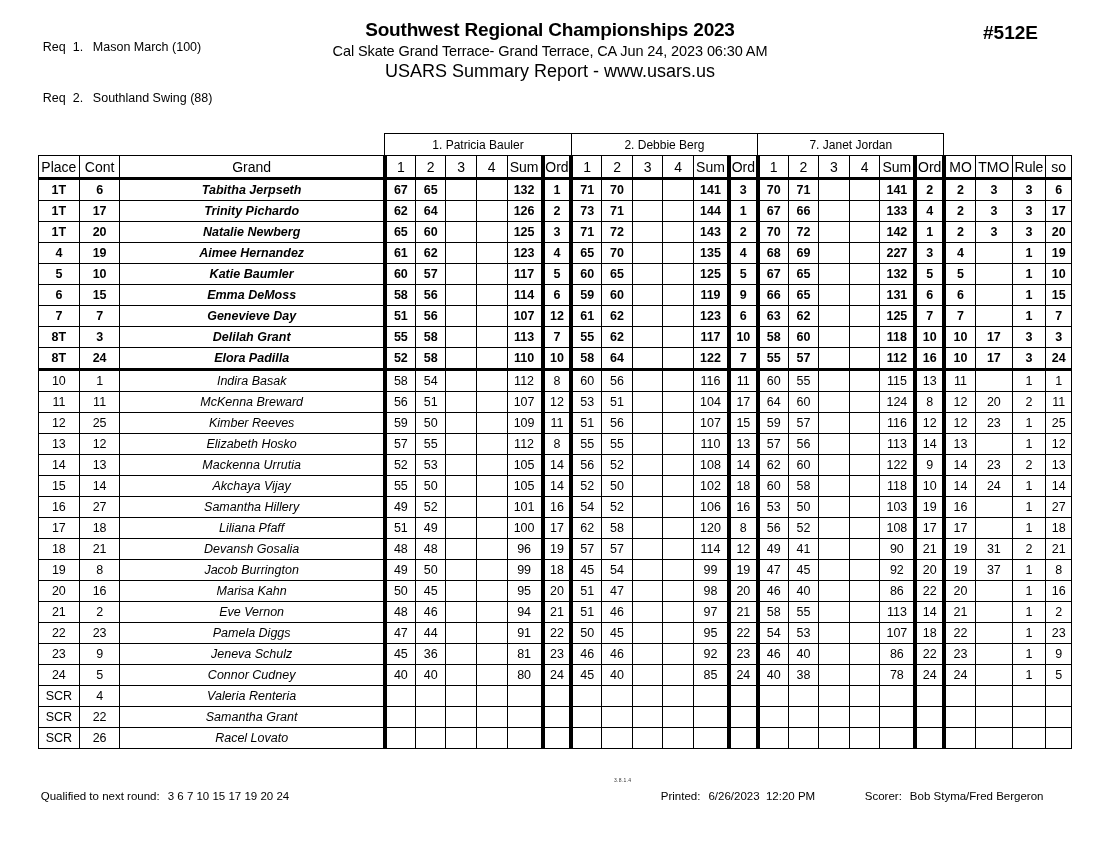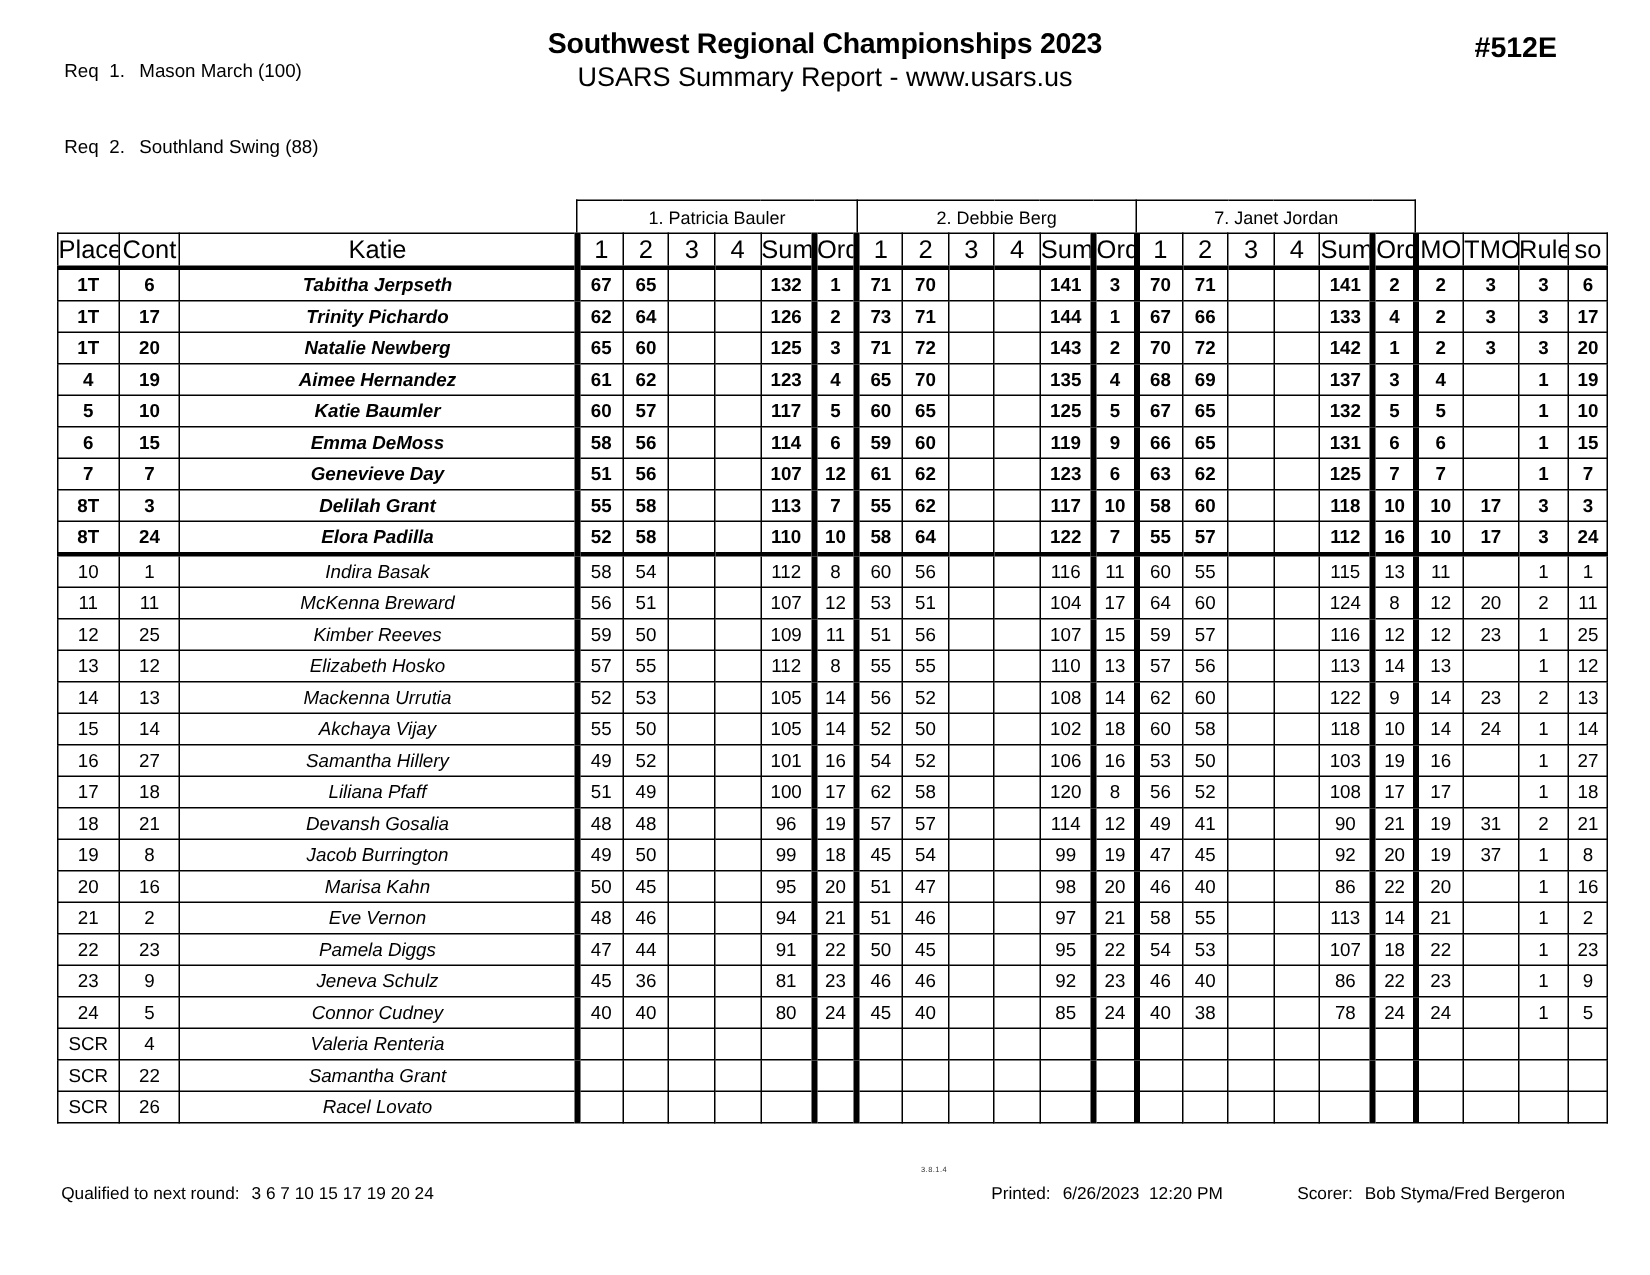--- a/index.html
+++ b/index.html
@@ -100,21 +100,21 @@
   }
   td.jb {
     border: 1px solid #000 !important;
     text-align: left;
     padding-left: 5px;
     font-size: 12px;
   }
   td.blank-top { border: none !important; }
 
   
-  tr.colhdr td { height: 21px; font-size: 17px; }
+  tr.colhdr td { height: 21px; font-size: 14px; }
 
   td.name-col { text-align: left; padding-left: 6px; font-style: italic; }
   td.hdr-name { text-align: left; padding-left: 6px; }
 
   
   .tl { border-left: 4px solid #000 !important; }
   .tr-b { border-right: 4px solid #000 !important; }
 
   tr.dbl-bottom td { border-bottom: 3px solid #000 !important; }
   tr.thick-top td { border-top: 3px solid #000 !important; }
@@ -167,20 +167,21 @@
     <div class="req-line">
       <span class="req-lbl">Req</span><span class="req-num">1.</span><span>Mason March (100)</span>
     </div>
     <div class="req-line">
       <span class="req-lbl">Req</span><span class="req-num">2.</span><span>Southland Swing (88)</span>
     </div>
   </div>
 
   <div id="title-block">
     <div id="event-title">Southwest Regional Championships 2023</div>
+    <div id="venue-line">Cal Skate Grand Terrace- Grand Terrace, CA  Jun 24, 2023  06:30 AM</div>
     <div id="report-line">USARS Summary Report - www.usars.us</div>
   </div>
 
   <div id="event-number">#512E</div>
 </div>
 
 <div id="sheet">
   <table class="grid">
     <colgroup>
       <col style="width:40px">
@@ -213,21 +214,21 @@
         <tr class="judge-row">
           <td class="blank-top" colspan="3"></td>
           <td class="jb tl" colspan="6">1.  Patricia Bauler</td>
           <td class="jb tl" colspan="6">2.  Debbie Berg</td>
           <td class="jb tl" colspan="6">7.  Janet Jordan</td>
           <td class="blank-top" colspan="4"></td>
         </tr>
         <tr class="colhdr">
           <td>Place</td>
           <td>Cont</td>
-          <td class="hdr-name">Katie</td>
+          <td class="hdr-name">Grand</td>
           <td class="tl">1</td>
           <td>2</td>
           <td>3</td>
           <td>4</td>
           <td>Sum</td>
           <td class="tl tr-b">Ord</td>
           <td class="tl">1</td>
           <td>2</td>
           <td>3</td>
           <td>4</td>
@@ -338,21 +339,21 @@
           <td class="tl">65</td>
           <td>70</td>
           <td></td>
           <td></td>
           <td>135</td>
           <td class="tl tr-b ord">4</td>
           <td class="tl">68</td>
           <td>69</td>
           <td></td>
           <td></td>
-          <td>137</td>
+          <td>227</td>
           <td class="tl tr-b ord">3</td>
           <td>4</td>
           <td></td>
           <td>1</td>
           <td>19</td>
         </tr>
         <tr class="bold-row">
           <td>5</td>
           <td>10</td>
           <td class="name-col">Katie Baumler</td>

